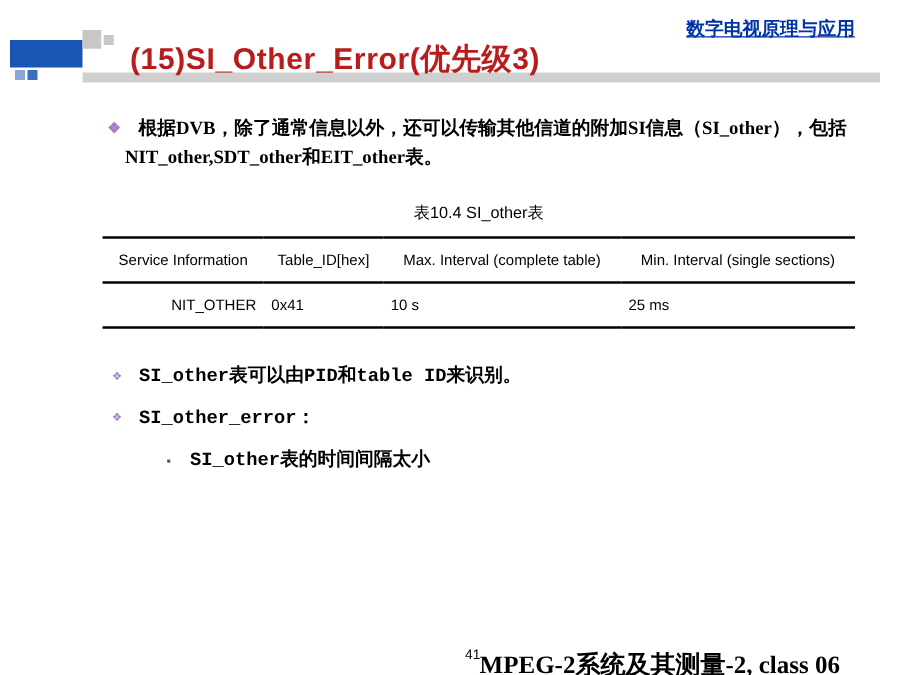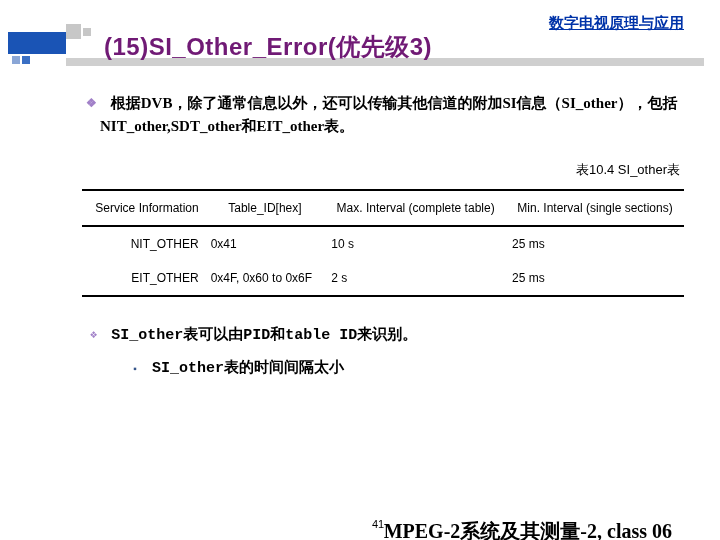--- a/index.html
+++ b/index.html
@@ -8,36 +8,36 @@
 
   .hdr-course { position: absolute; top: 2px; right: 40px; color: #0033a8; font-weight: 700; font-size: 15px; text-decoration: underline; }
 
   .title-bar { position: absolute; top: 22px; left: 0; right: 0; height: 40px; }
   .t-blue-strip { position: absolute; left: 0; top: 2px; width: 58px; height: 22px; background: #1a54b5; }
   .t-sq1 { position: absolute; left: 4px; top: 26px; width: 8px; height: 8px; background: #8aa6d6; }
   .t-sq2 { position: absolute; left: 14px; top: 26px; width: 8px; height: 8px; background: #3a6fc4; }
   .t-grey-big { position: absolute; left: 58px; top: -6px; width: 15px; height: 15px; background: #c7c7c7; }
   .t-grey-sml { position: absolute; left: 75px; top: -2px; width: 6px; height: 6px; background: #c7c7c7; }
   .t-grey-line { position: absolute; left: 58px; top: 28px; right: 24px; height: 4px; background: #cfcfcf; }
-  .title-text { position: absolute; left: 92px; top: -3px; font-size: 24px; font-weight: 700; color: #701a75; letter-spacing: .5px; }
+  .title-text { position: absolute; left: 92px; top: -3px; font-size: 24px; font-weight: 700; color: #b91c1c; letter-spacing: .5px; }
 
   .body { position: absolute; top: 76px; left: 70px; right: 40px; }
 
   .dia { color: #a180c8; font-size: 12px; margin-right: 6px; position: relative; top: -1px; }
   .sq  { color: #36558a; font-size: 10px; margin-right: 6px; }
 
   .bullet-top { font-family: SimSun, serif; font-size: 15px; font-weight: 700; line-height: 1.55; padding-left: 18px; text-indent: -18px; }
 
-  .caption { text-align: right; font-size: 13px; margin: 14px 0 6px; font-family: SimSun, Arial, sans-serif; }
+  .caption { text-align: center; font-size: 13px; margin: 14px 0 6px; font-family: SimSun, Arial, sans-serif; }
 
   table.si { width: 100%; border-collapse: collapse; font-family: Verdana, Arial, sans-serif; font-size: 12px; }
   table.si th, table.si td { padding: 10px 6px; }
   table.si thead tr { border-top: 2px solid #000; border-bottom: 2px solid #000; }
   table.si thead th { font-weight: 400; }
-  table.si thead th:first-child { text-align: right; }
+  table.si thead th:first-child { text-align: center; }
   table.si tbody td:first-child { text-align: right; padding-left: 18px; }
   table.si tbody tr:last-child td { border-bottom: 2px solid #000; }
 
   .bullets2 { margin-top: 18px; font-family: Liberation Mono, monospace; font-size: 15px; font-weight: 700; line-height: 1.7; }
   .b-l1 { padding-left: 18px; text-indent: -18px; }
   .b-l2 { padding-left: 60px; text-indent: -18px; }
 
   .footer { position: absolute; bottom: 14px; left: 0; right: 40px; height: 24px; }
   .page-num { position: absolute; left: 360px; font-size: 11px; font-family: Arial, sans-serif; }
   .foot-right { position: absolute; right: 12px; font-family: Liberation Serif, serif; font-size: 20px; font-weight: 700; }
@@ -76,31 +76,26 @@
           <th>Min. Interval (single sections)</th>
         </tr>
       </thead>
       <tbody>
         <tr>
           <td>NIT_OTHER</td>
           <td>0x41</td>
           <td>10 s</td>
           <td>25 ms</td>
         </tr>
-        <tr>
-          <td>EIT_OTHER</td>
-          <td>0x4F, 0x60 to 0x6F</td>
-          <td>2 s</td>
-          <td>25 ms</td>
-        </tr>
       </tbody>
     </table>
 
     <div class="bullets2">
       <p class="b-l1"><span class="dia">❖</span><span>SI_other表可以由PID和table ID来识别。</span></p>
+      <p class="b-l1"><span class="dia">❖</span><span>SI_other_error：</span></p>
       <p class="b-l2"><span class="sq">▪</span><span>SI_other表的时间间隔太小</span></p>
     </div>
 
   </div>
 
   <div class="footer">
     <span class="page-num">41</span>
     <span class="foot-right">MPEG-2系统及其测量-2, class 06</span>
   </div>
 

